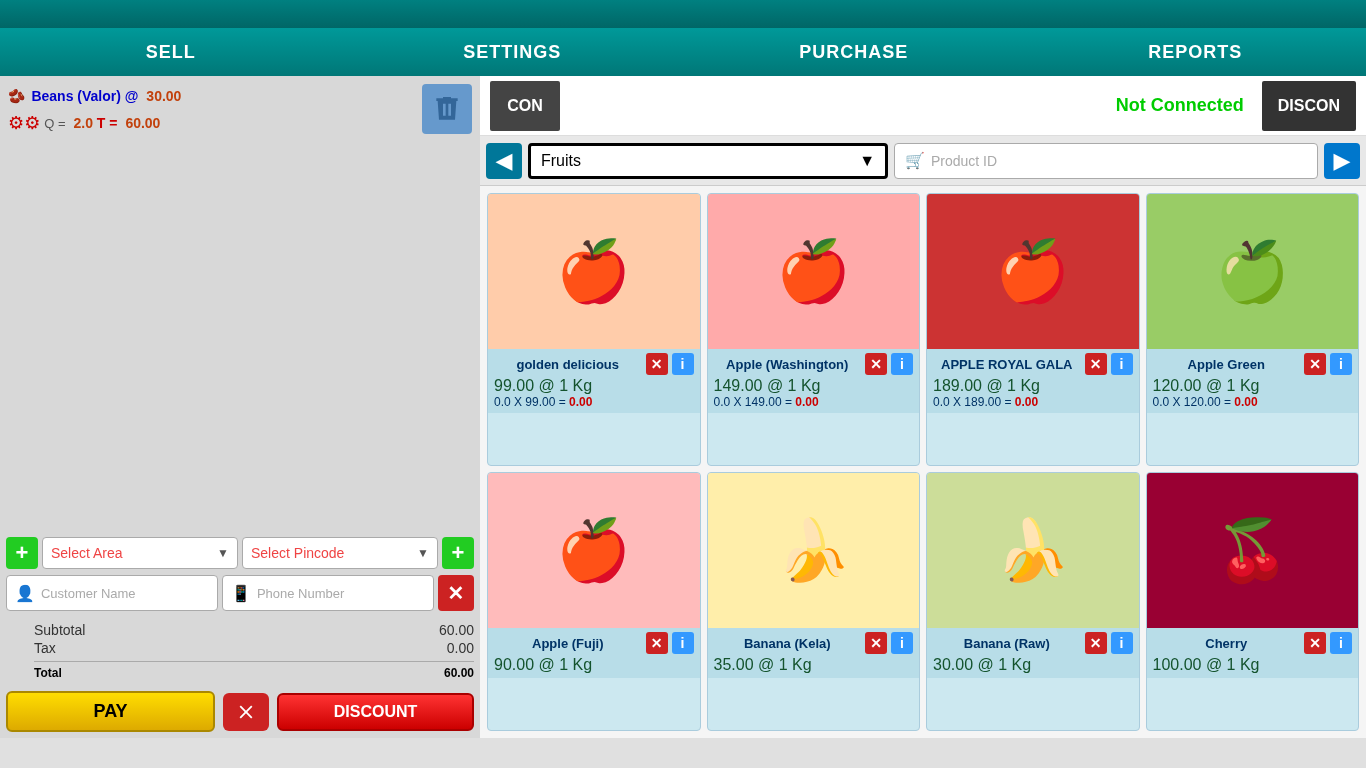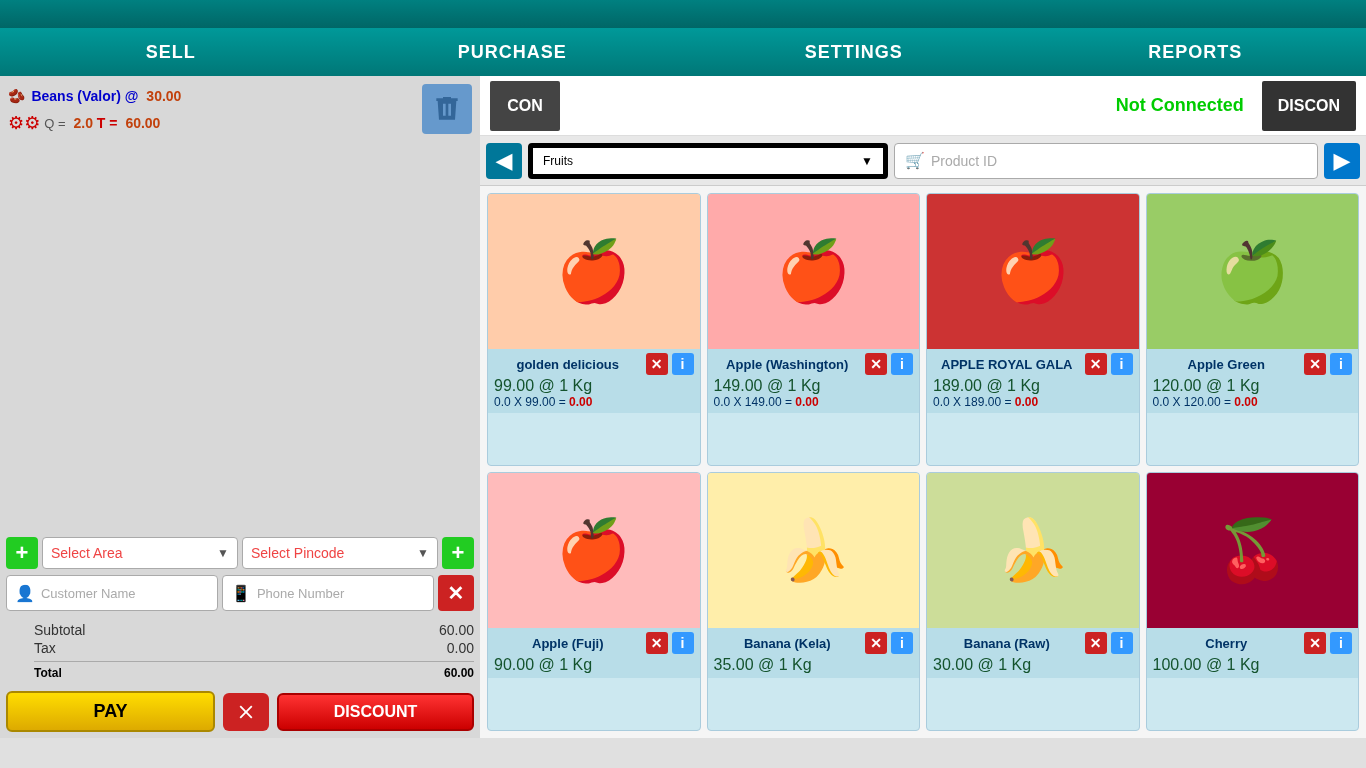--- a/index.html
+++ b/index.html
@@ -126,22 +126,22 @@
     
     .filter-bar {
       height: 50px; background: #e8e8e8; display: flex; align-items: center; padding: 0 6px; gap: 6px;
       border-bottom: 1px solid #ccc;
     }
     .nav-arrow {
       width: 36px; height: 36px; background: #007799; border: none; border-radius: 4px;
       color: white; font-size: 22px; cursor: pointer; display: flex; align-items: center; justify-content: center;
     }
     .category-select {
-      flex: 1; max-width: 360px; height: 36px; background: white; border: 5px solid #000000;
-      border-radius: 4px; padding: 0 10px; font-size: 12px; display: flex; align-items: center;
+      flex: 1; max-width: 360px; height: 36px; background: white; border: 3px solid #000000;
+      border-radius: 4px; padding: 0 10px; font-size: 16px; display: flex; align-items: center;
       justify-content: space-between;
     }
     .product-search {
       flex: 1; height: 36px; background: white; border: 1px solid #aaa; border-radius: 4px;
       padding: 0 10px; font-size: 14px; display: flex; align-items: center; gap: 6px;
       color: #aaa;
     }
     .search-icon { color: #666; font-size: 16px; }
     .forward-arrow {
       width: 36px; height: 36px; background: #0077cc; border: none; border-radius: 4px;
@@ -192,22 +192,22 @@
     .product-calc { font-size: 12px; color: #003366; }
     .calc-zero { color: #cc0000; font-weight: bold; }
   </style>
 </head>
 <body>
 
 <div class="top-bar"></div>
 
 <div class="nav-bar">
   <div class="nav-item">SELL</div>
+  <div class="nav-item">SETTINGS</div>
   <div class="nav-item">PURCHASE</div>
-  <div class="nav-item">SETTINGS</div>
   <div class="nav-item">REPORTS</div>
 </div>
 
 <div class="main">
 
   <div class="left-panel">
 
     <div class="cart-area">
       <div class="cart-item-row">
         <span class="cart-item-icon">🫘</span>

